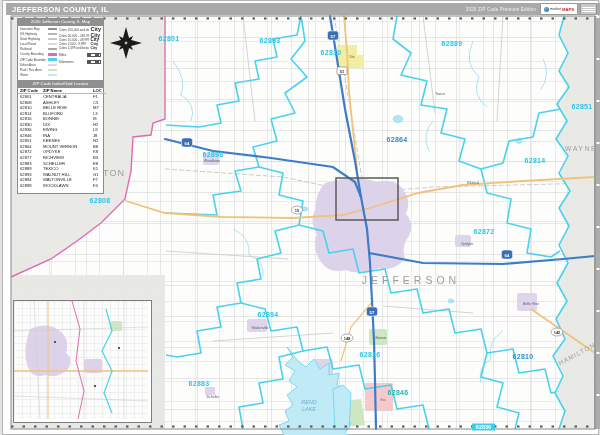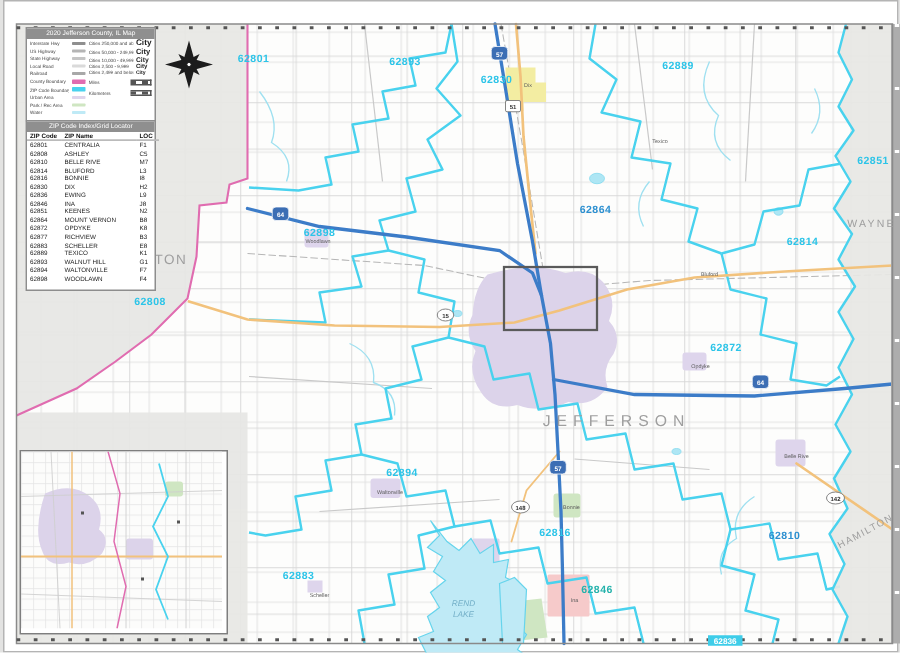--- a/index.html
+++ b/index.html
@@ -53,20 +53,34 @@
   .town{fill:#5d5d5d;font-size:3.6px;}
   .shtext{fill:#fff;font-size:4.3px;font-weight:bold;text-anchor:middle;}
   .shtext2{fill:#333;font-size:4px;font-weight:bold;text-anchor:middle;}
 </style>
 </head>
 <body>
 
 <div class="page">
   <div class="sheet">
 
+    <div class="hdr">
+      <span class="t">JEFFERSON COUNTY, IL</span>
+      <span class="ed">2020 ZIP Code Premium Edition</span>
+      <span class="logo">
+        <span class="glb"></span>
+        <span class="m1">market</span>
+        <span class="m2">MAPS</span>
+      </span>
+      <span class="logoaux">
+          <i></i>
+          <i></i>
+          <i></i>
+        </span>
+    </div>
 
     <svg width="600" height="435" viewBox="0 0 600 435" style="position:absolute;left:0;top:0;z-index:1;">
       <defs>
         <pattern id="g1" width="24" height="20" patternUnits="userSpaceOnUse">
           <path d="M0,.5H24 M.5,0V20" stroke="#e2e2e2" stroke-width=".7" fill="none"></path>
         </pattern>
         <pattern id="g2" width="37" height="31" patternUnits="userSpaceOnUse" patternTransform="translate(9,5)">
           <path d="M0,.5H37 M.5,0V31" stroke="#d6d6d6" stroke-width=".6" fill="none"></path>
         </pattern>
         <pattern id="gi" width="8" height="7" patternUnits="userSpaceOnUse">

